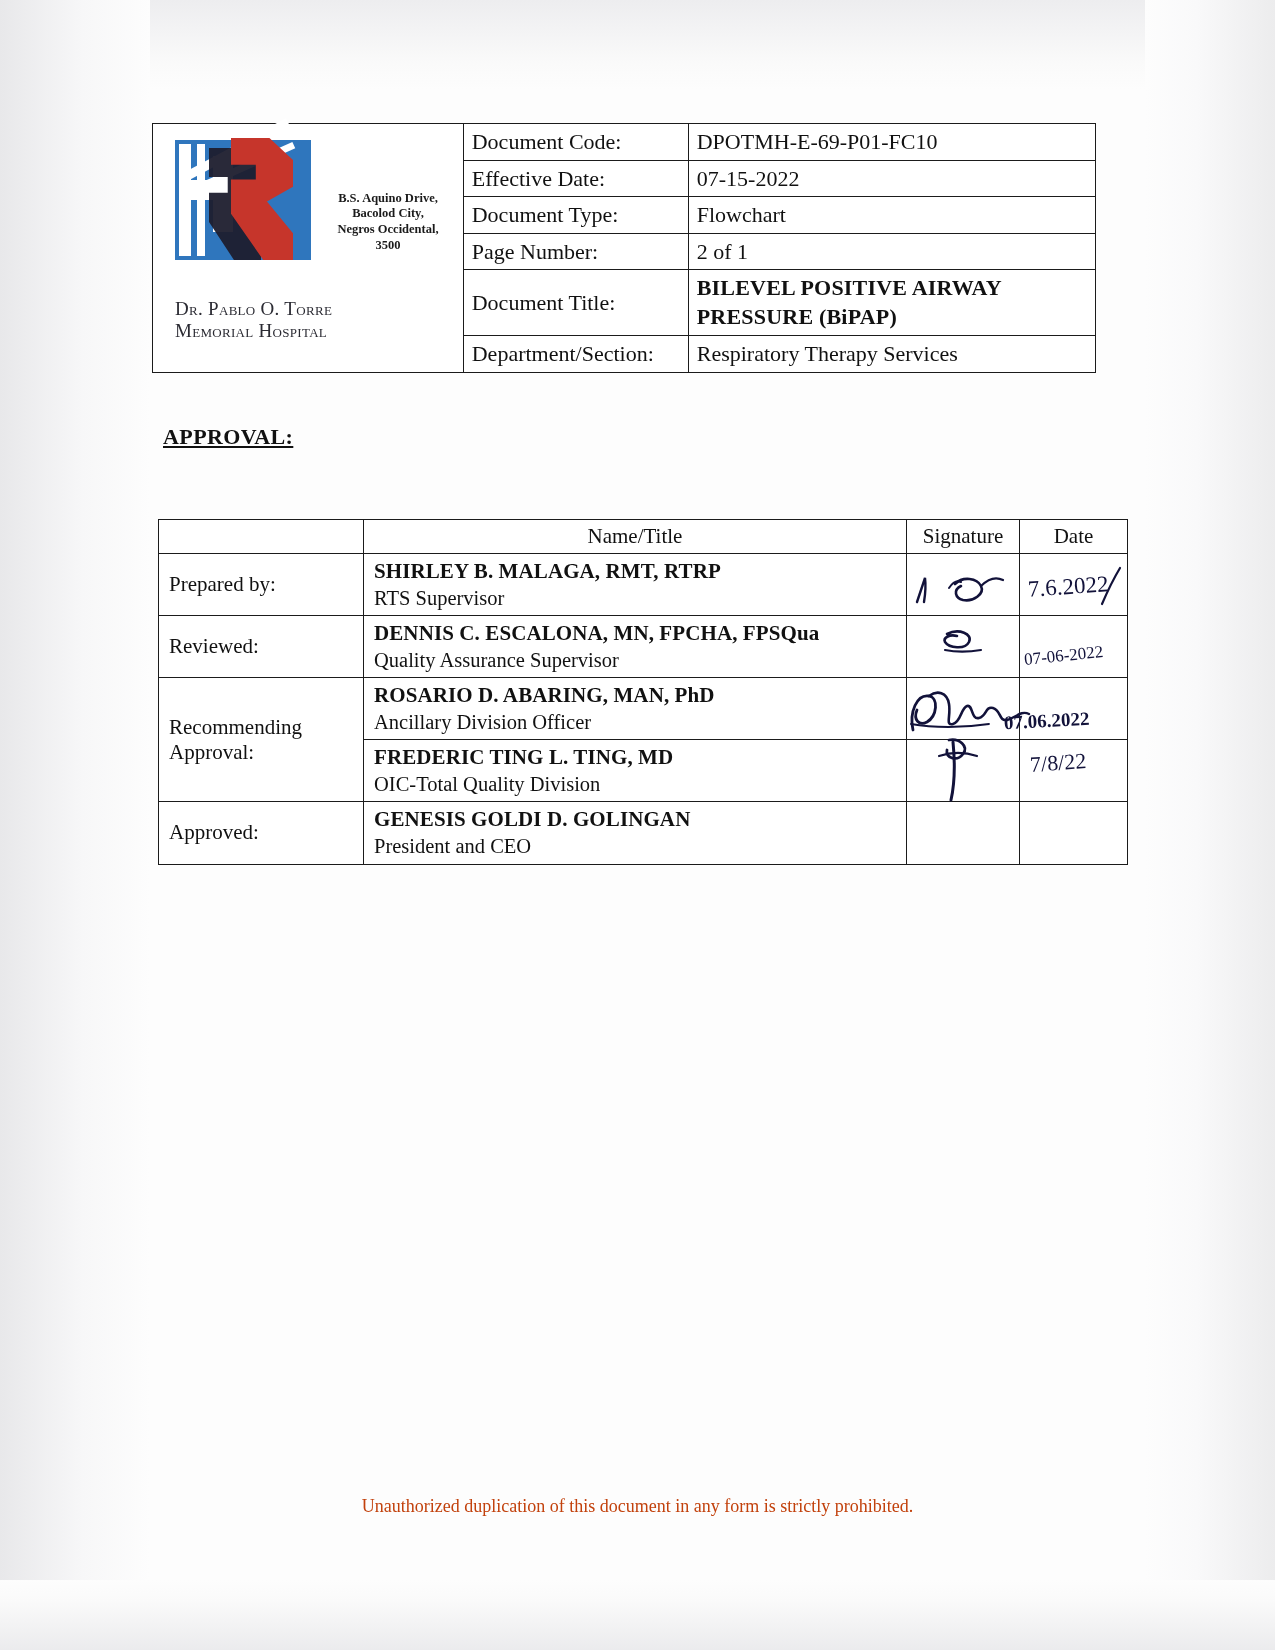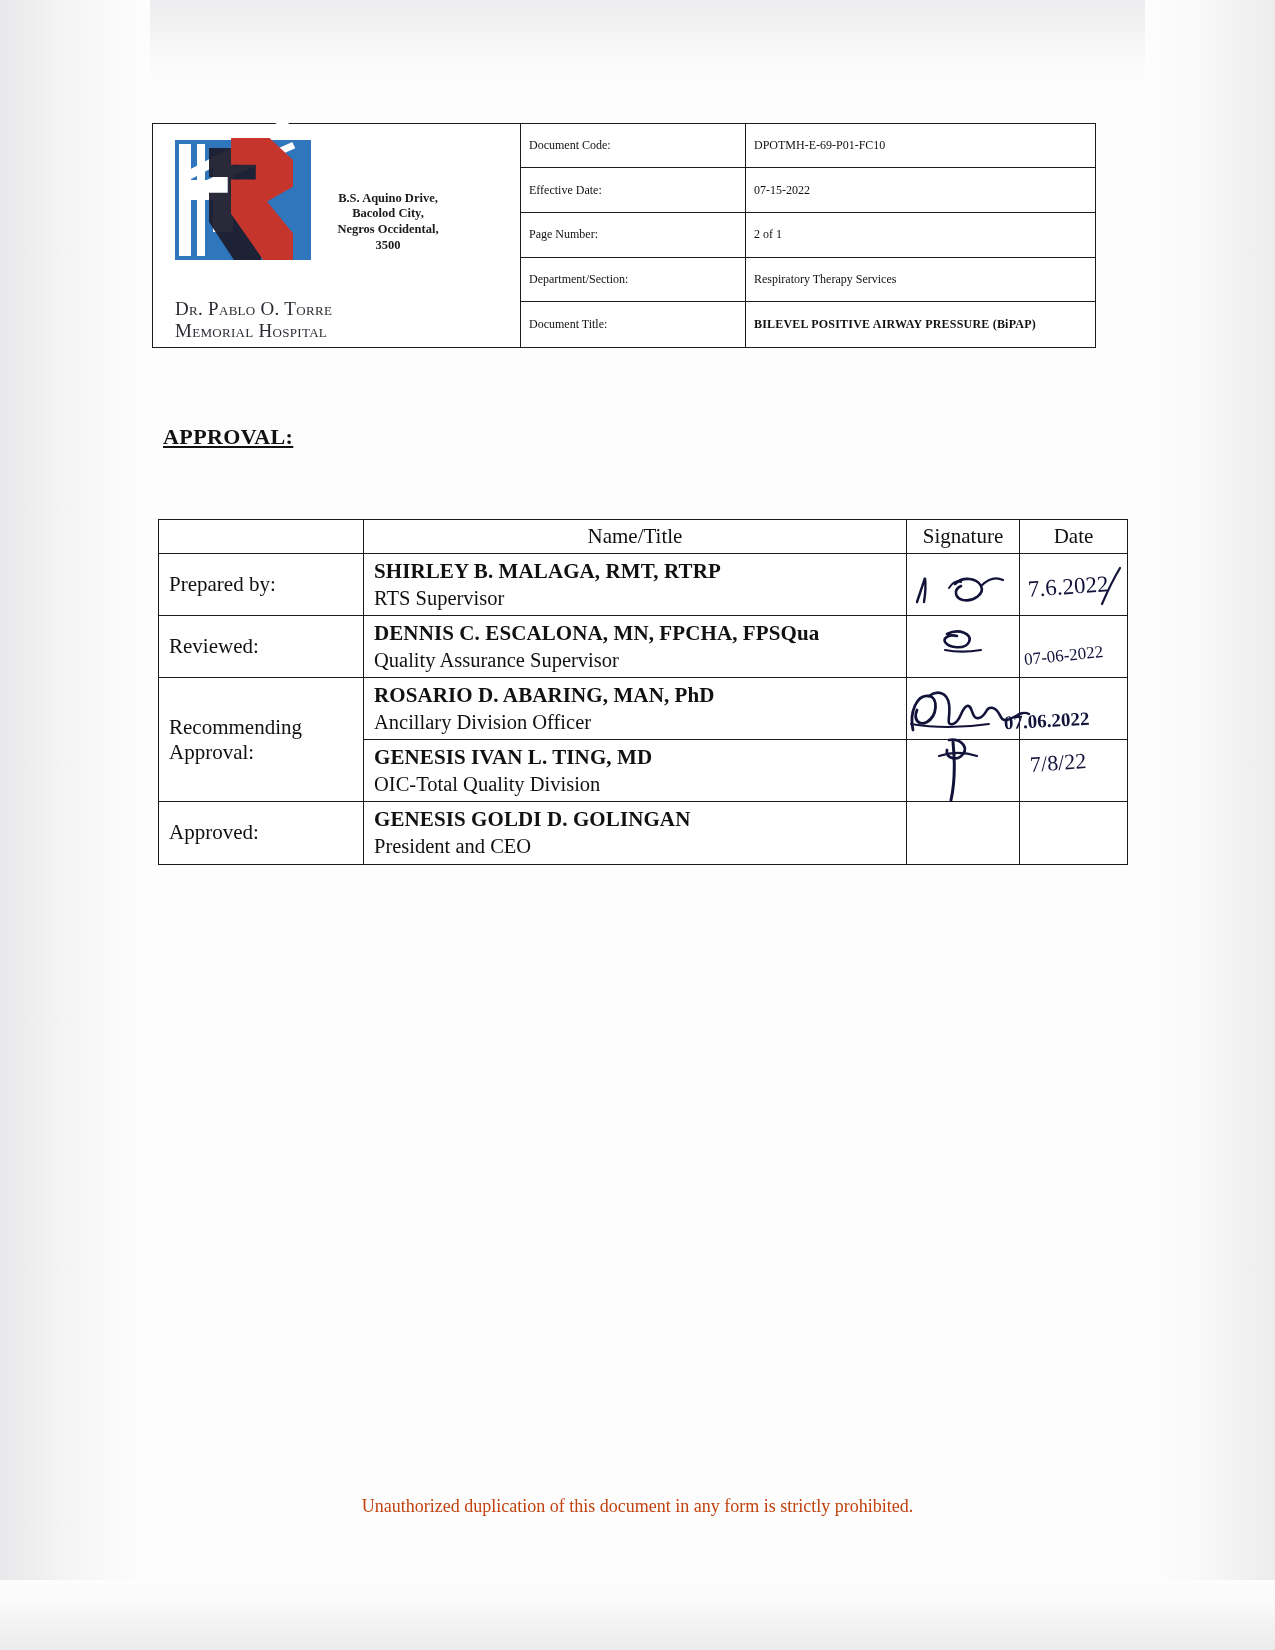--- a/index.html
+++ b/index.html
@@ -107,21 +107,21 @@
   table.meta {
     border-collapse: collapse;
     width: 100%;
     height: 100%;
   }
   table.meta td {
     border: 1px solid #1b1b1b;
     border-left: none;
     border-top: none;
     padding: 4px 8px;
-    font-size: 12px;
+    font-size: 22px;
     font-family: "Liberation Serif", serif;
     vertical-align: middle;
     line-height: 1.25;
   }
   table.meta tr:last-child td { border-bottom: none; }
   table.meta td.k { width: 208px; border-left: none; }
   table.meta td.v { border-right: none; }
   table.meta td.title-v {
     font-weight: bold;
     letter-spacing: 0.2px;
@@ -301,30 +301,34 @@
         <tbody>
             <tr>
           <td class="k">Document Code:</td>
           <td class="v">DPOTMH-E-69-P01-FC10</td>
         </tr>
         <tr>
           <td class="k">Effective Date:</td>
           <td class="v">07-15-2022</td>
         </tr>
         <tr>
+          <td class="k">Document Type:</td>
+          <td class="v">Flowchart</td>
+        </tr>
+        <tr>
           <td class="k">Page Number:</td>
           <td class="v">2 of 1</td>
+        </tr>
+        <tr>
+          <td class="k">Document Title:</td>
+          <td class="v title-v">BILEVEL POSITIVE AIRWAY PRESSURE (BiPAP)</td>
         </tr>
         <tr>
           <td class="k">Department/Section:</td>
           <td class="v">Respiratory Therapy Services</td>
-        </tr>
-        <tr>
-          <td class="k">Document Title:</td>
-          <td class="v title-v">BILEVEL POSITIVE AIRWAY PRESSURE (BiPAP)</td>
         </tr>
       </tbody>
         </table>
     </div>
   </div>
 
   <div class="approval-heading">APPROVAL:</div>
 
   <div class="approval-wrap">
     <table class="approval">
@@ -395,21 +399,21 @@
             <path d="M8 40 C30 44, 60 44, 86 40" fill="none" stroke="#12123a" stroke-width="1.8" stroke-linecap="round"></path>
           </svg>
         </td>
         <td class="datecell">
           <div class="date-ink" style="left:-16px;top:32px;font-size:19px;font-weight:bold;transform:rotate(-3deg);">07.06.2022</div>
         </td>
       </tr>
 
       <tr>
         <td class="nt">
-          <div class="nm">GENESIS IVAN L. TING, MD</div>
+          <div class="nm">FREDERIC TING L. TING, MD</div>
           <div class="ti">OIC-Total Quality Division</div>
         </td>
         <td class="sigcell">
           <svg class="ink-svg" style="left:18px;top:-8px;" width="80" height="80" viewBox="0 0 80 80">
             <path d="M24 8 C34 6, 44 14, 38 22 C32 30, 20 26, 22 18" fill="none" stroke="#12123a" stroke-width="2.8" stroke-linecap="round"></path>
             <path d="M28 10 C30 30, 30 50, 26 68" fill="none" stroke="#12123a" stroke-width="3" stroke-linecap="round"></path>
             <path d="M14 24 C26 20, 40 20, 52 24" fill="none" stroke="#12123a" stroke-width="2.2" stroke-linecap="round"></path>
           </svg>
         </td>
         <td class="datecell">

